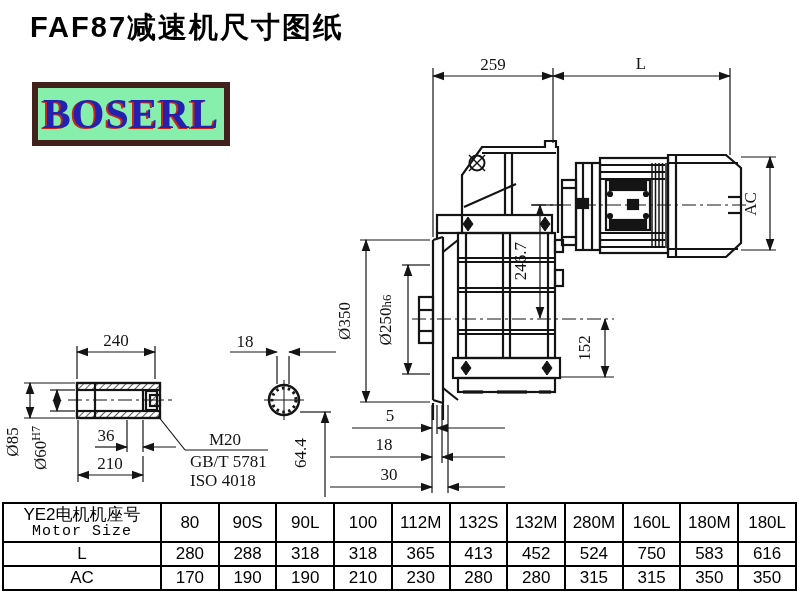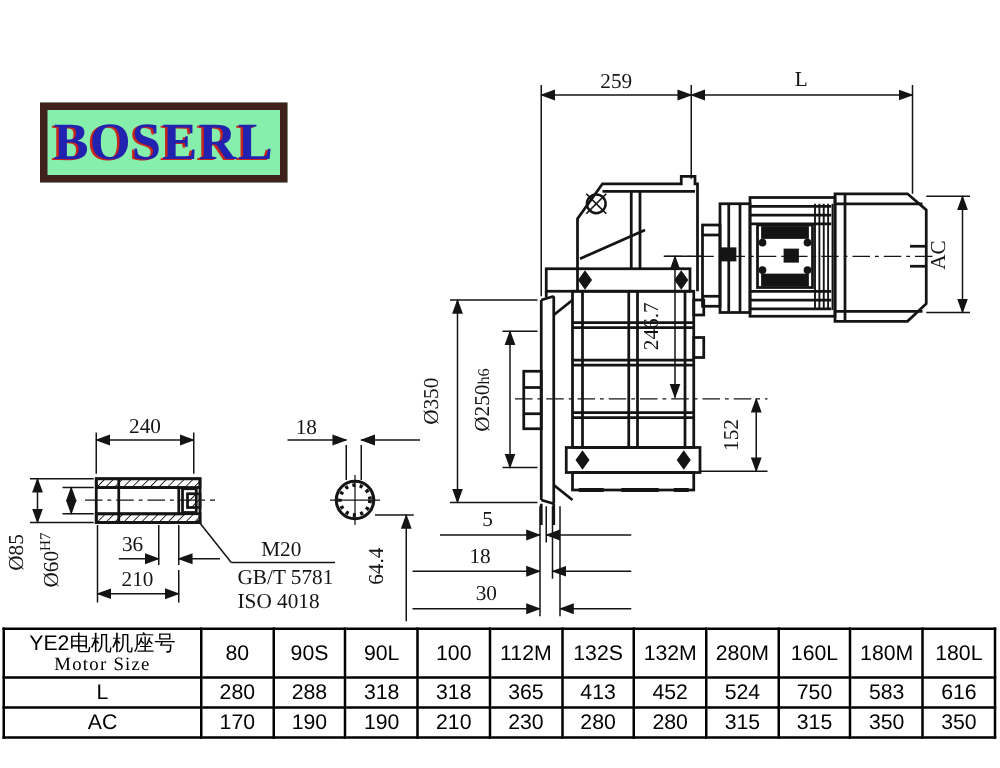--- a/index.html
+++ b/index.html
@@ -12,27 +12,28 @@
   #logo span{font-family:"Liberation Serif",serif;font-weight:bold;font-size:42px;line-height:1;
              color:#2222b0;text-shadow:-2px 1px 0 #c8251c;letter-spacing:1px;}
   svg text{font-family:"Liberation Serif",serif;font-size:17px;fill:#141414;}
   #dimtable{position:absolute;left:2px;top:502px;width:795px;border-collapse:collapse;
             table-layout:fixed;font-size:17px;font-weight:500;color:#000;}
   #dimtable th,#dimtable td{border:2px solid #000;text-align:center;padding:0;
                             font-weight:500;white-space:nowrap;overflow:hidden;}
   #dimtable thead th{height:37px;margin-top:20px;}
   #dimtable tbody th,#dimtable tbody td{height:22px;}
   .hdr-cn{font-size:17px;line-height:19px;}
-  .hdr-en{font-family:Liberation Serif, serif;font-size:15px;line-height:16px;letter-spacing:1px;}
+  .hdr-en{font-family:Liberation Mono, monospace;font-size:15px;line-height:16px;letter-spacing:1px;}
 </style>
 </head>
 <body>
 
 <div id="stage">
 
+  <div id="title">FAF87减速机尺寸图纸</div>
 
   <div id="logo">
     <span>BOSERL</span>
   </div>
 
   <svg width="800" height="500" viewBox="0 0 800 500" style="position:absolute;left:0;top:0;">
     <defs>
       <marker id="arr" viewBox="0 0 10 10" refX="9.2" refY="5" markerWidth="10" markerHeight="10" orient="auto-start-reverse">
         <path d="M0,1.4 L10,5 L0,8.6 z" fill="#141414"></path>
       </marker>

